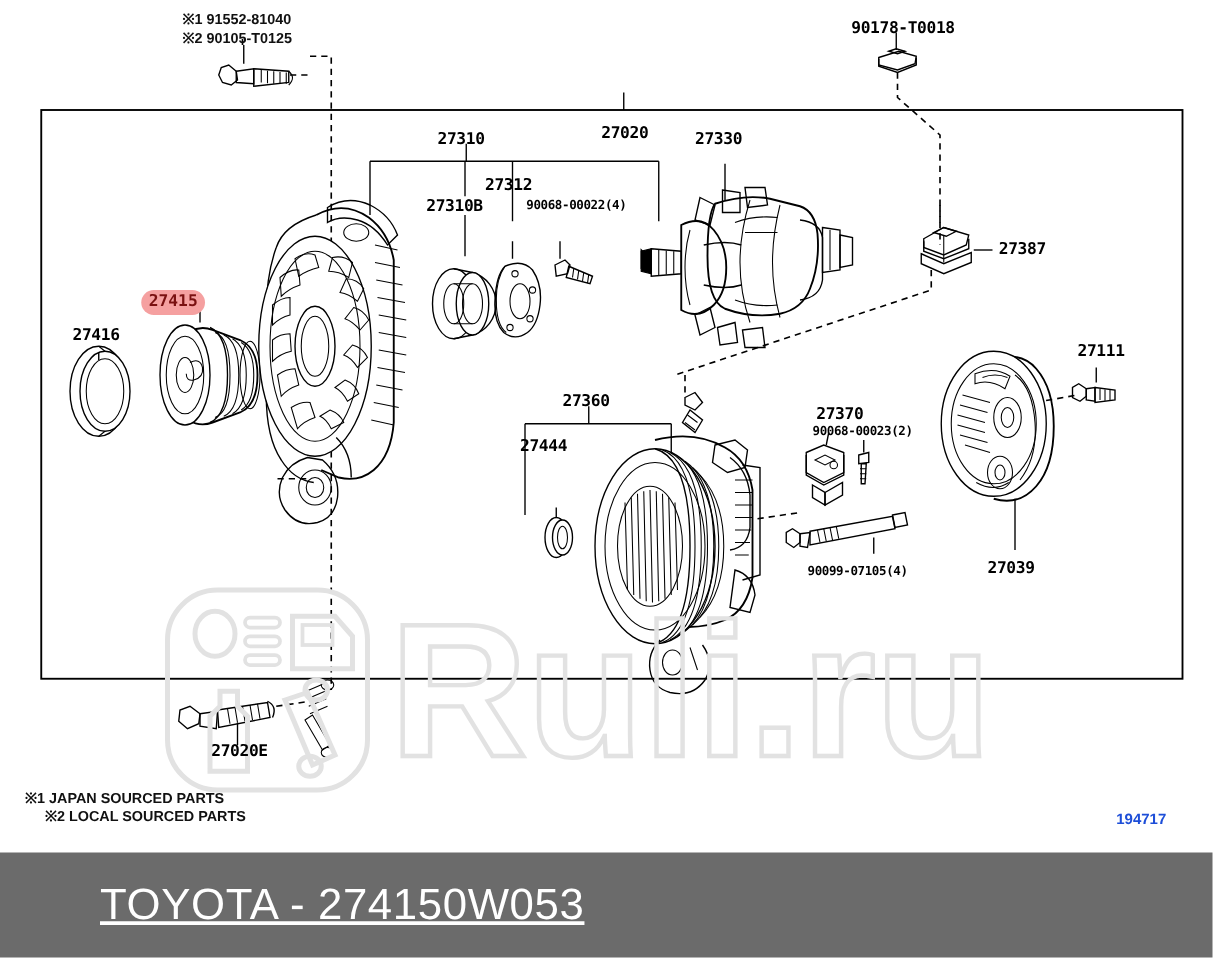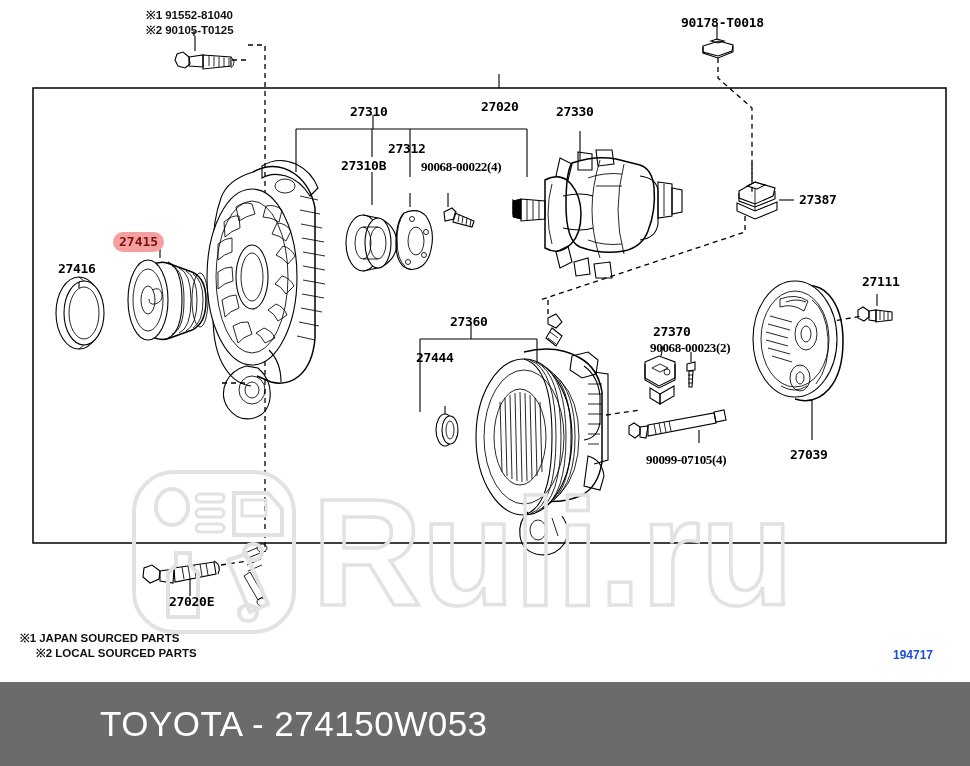--- a/index.html
+++ b/index.html
@@ -14,21 +14,21 @@
 
   .lbl {
     position: absolute;
     font-family: "DejaVu Sans Mono", monospace;
     font-size: 13px;
     font-weight: bold;
     color: #000;
     white-space: nowrap;
     letter-spacing: -0.3px;
   }
-  .lbl.sm { font-size: 13px; font-family: Liberation Serif, serif; }
+  .lbl.sm { font-size: 10px; }
   .lbl.hl {
     background: #f5a0a0;
     color: #7a1111;
     padding: 2px 6px 3px 6px;
     letter-spacing: 0px;
   }
   .note {
     position: absolute;
     font-family: "Liberation Sans", sans-serif;
     font-size: 11.5px;
@@ -53,21 +53,21 @@
     align-items: center;
   }
   #footerbar .ftxt {
     color: #ffffff;
     font-family: "Liberation Sans", sans-serif;
     font-size: 35px;
     font-weight: 400;
     letter-spacing: 0.5px;
     white-space: nowrap;
   }
-  #ft-left { margin-left: 100px; }
+  #ft-left { margin-left: 80px; text-decoration: underline; }
   #ft-right { margin-left: 44px; }
 
   #wm { position: absolute; left: 0; top: 0; width: 970px; height: 766px; pointer-events: none; }
 
   svg { display: block; }
   .ln { fill: none; stroke: #000; stroke-width: 1.1; }
   .ln2 { fill: none; stroke: #000; stroke-width: 1.5; }
   .thin { fill: none; stroke: #000; stroke-width: 0.85; }
   .dash { fill: none; stroke: #000; stroke-width: 1.3; stroke-dasharray: 5 4; }
   .wht { fill: #fff; stroke: #000; stroke-width: 1.1; }

